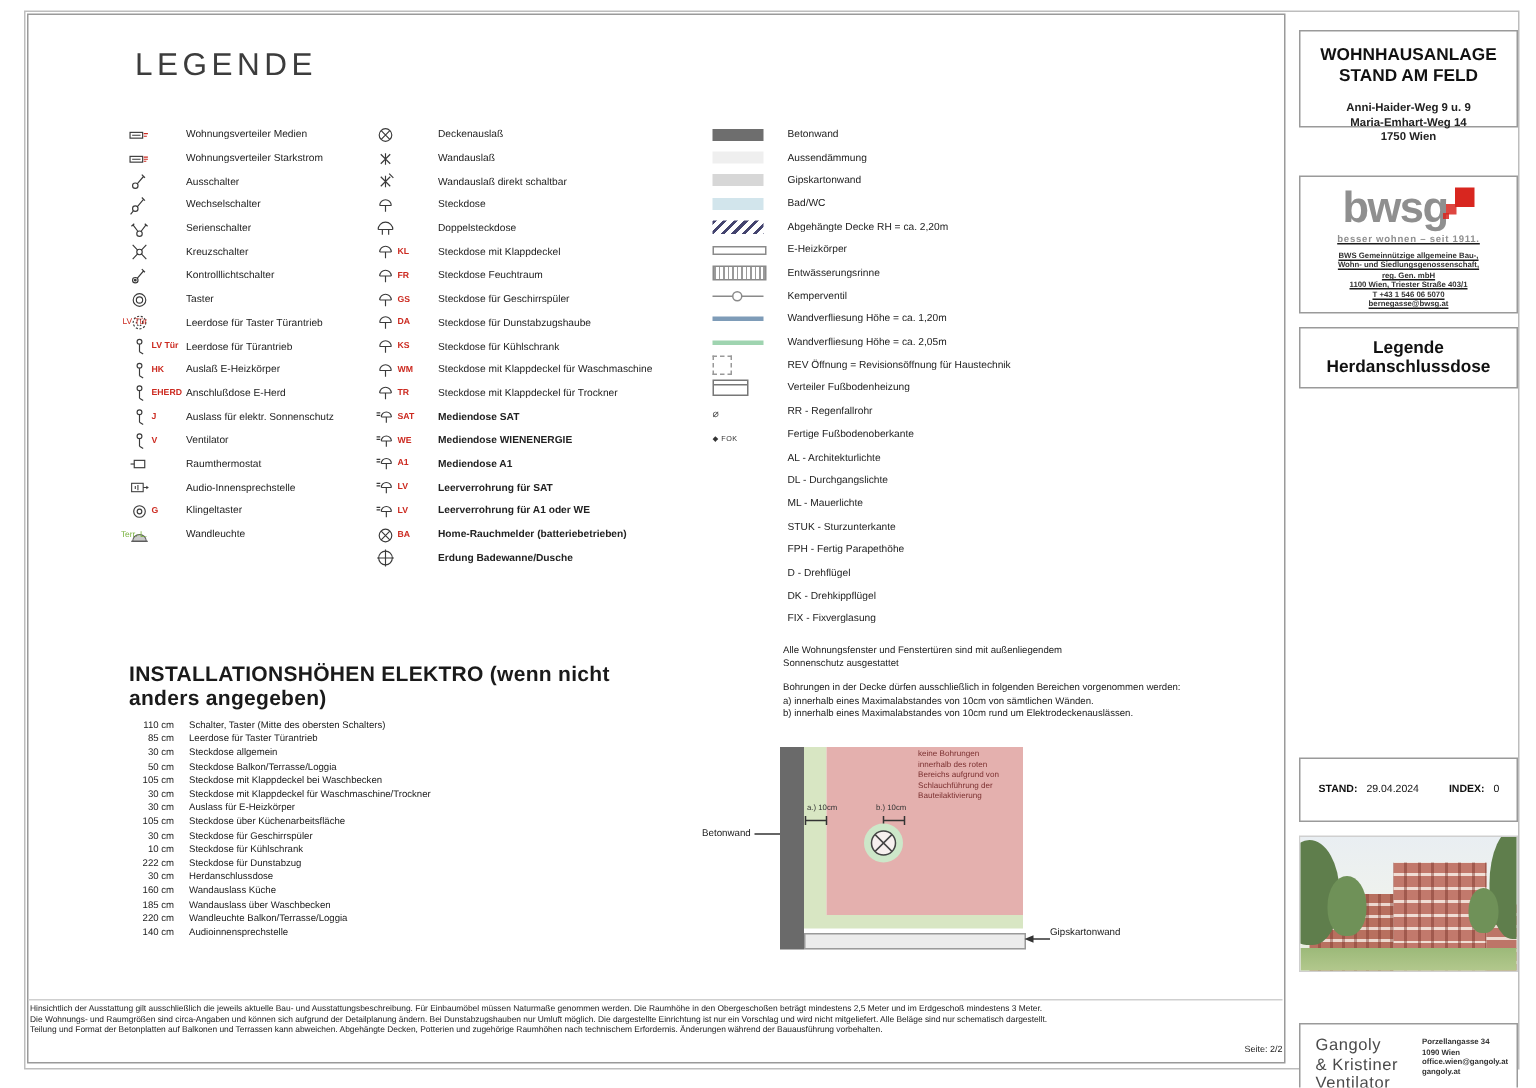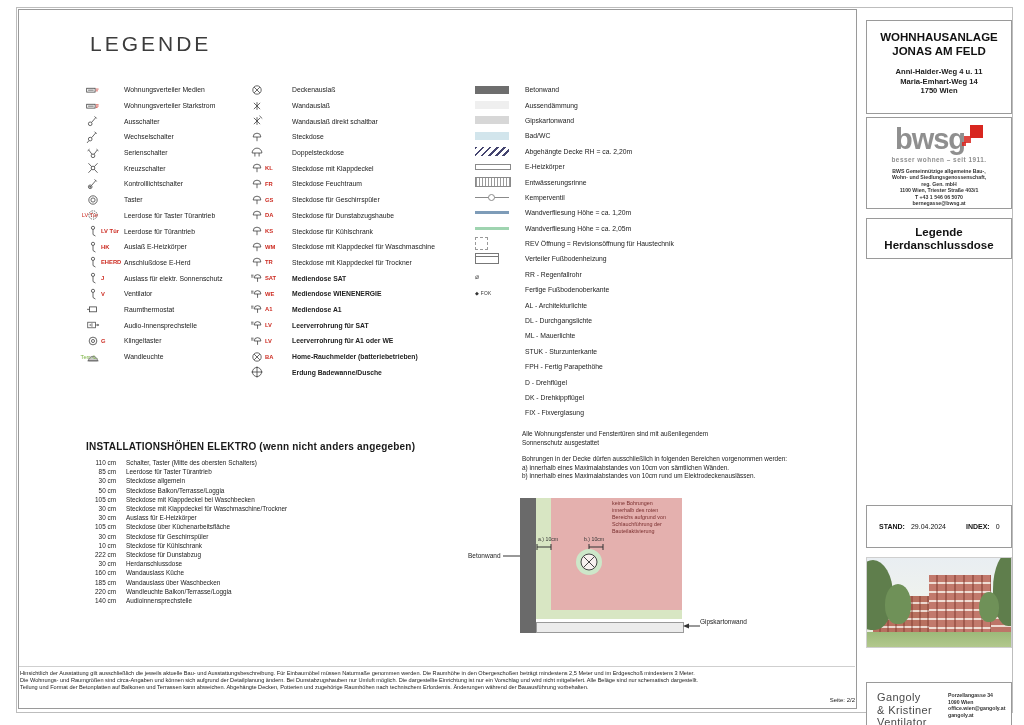--- a/index.html
+++ b/index.html
@@ -47,44 +47,44 @@
   .sw-vert::before{content:"";position:absolute;left:0;top:2px;width:22px;height:0;border-top:1px solid #777;}
   .sw-rr,.sw-fok,.sw-none{background:none;height:auto;}
   .sw-rr::before{content:"\2300";font-size:7px;color:#444;}
   .sw-fok::before{content:"\25C6";font-size:5px;color:#333;}
   .sw-fok::after{content:"FOK";font-size:4.8px;color:#333;margin-left:2px;letter-spacing:0.3px;}
   
   .notes{left:522px;top:430px;width:335px;font-size:6.4px;line-height:8.6px;color:#222;}
   .notes .gap{margin-top:8px;}
   
   .install{left:86px;top:441px;width:360px;}
-  .install-title{font-size:10px;font-weight:bold;color:#1a1a1a;margin-bottom:6px;letter-spacing:0.2px;}
+  .install-title{font-size:14px;font-weight:bold;color:#1a1a1a;margin-bottom:6px;letter-spacing:0.2px;}
   .irow{display:flex;height:9.2px;align-items:center;}
   .iheight{width:30px;flex:none;text-align:right;font-size:6.4px;color:#222;}
   .ilabel{margin-left:10px;font-size:6.4px;color:#222;white-space:nowrap;}
   
   .dg-bar{left:520px;top:498px;width:16px;height:135px;background:#6a6a6a;}
   .dg-greenL{left:536px;top:498px;width:15px;height:112px;background:#d8e6c3;}
   .dg-pink{left:551px;top:498px;width:131px;height:112px;background:#e4b0ae;}
   .dg-greenB{left:536px;top:610px;width:146px;height:9px;background:#d8e6c3;}
   .dg-gips{left:536px;top:622px;width:146px;height:9px;background:#ececec;border:1px solid #9a9a9a;}
   .dg-note{left:612px;top:500px;width:72px;font-size:5.4px;line-height:7px;color:#7a2f2f;}
   .dg-dima{left:538px;top:536px;font-size:5.2px;color:#333;white-space:nowrap;}
   .dg-dimb{left:584px;top:536px;font-size:5.2px;color:#333;white-space:nowrap;}
   .dg-betonlabel{left:468px;top:552px;font-size:6.5px;color:#222;}
   .dg-gipslabel{left:700px;top:618px;font-size:6.5px;color:#222;}
   .dg-svg{left:455px;top:495px;width:340px;height:145px;}
   
   .panel{position:absolute;left:866px;width:146px;border:1px solid #9a9a9a;background:#fff;box-sizing:border-box;}
-  .p-project{top:20px;height:94px;text-align:center;padding-top:10px;}
+  .p-project{top:20px;height:65px;text-align:center;padding-top:10px;}
   .p-project .t{font-size:11.5px;font-weight:bold;line-height:13.5px;color:#111;}
   .p-project .a{font-size:7.6px;font-weight:bold;line-height:9.6px;color:#222;margin-top:9px;}
   .p-project .a:first-of-type{margin-top:9px;}
   .p-project .a + .a{margin-top:0;}
-  .p-bwsg{top:117px;height:92px;text-align:center;padding-top:6px;}
+  .p-bwsg{top:117px;height:92px;text-align:center;padding-top:6px;text-decoration:underline;}
   .bwsg-logo{position:relative;display:inline-block;font-size:29px;font-weight:bold;color:#8f8f8f;letter-spacing:-1px;line-height:30px;padding-right:18px;}
   .sq{position:absolute;background:#d8261f;}
   .sq1{width:13px;height:13px;right:0;top:1px;}
   .sq2{width:7px;height:7px;right:12px;top:12px;opacity:.85;}
   .sq3{width:4px;height:4px;right:17px;top:18px;opacity:.85;}
   .bwsg-tag{font-size:6.4px;font-weight:bold;color:#8f8f8f;letter-spacing:0.5px;margin-top:2px;}
   .bwsg-fine{font-size:5.2px;line-height:6.4px;color:#333;margin-top:5px;font-weight:bold;}
   .p-legende{top:218px;height:41px;text-align:center;padding-top:7px;}
   .p-legende .l{font-size:11.5px;font-weight:bold;line-height:13px;color:#111;}
   .p-stand{top:505px;height:43px;display:flex;align-items:center;padding-left:12px;gap:6px;}
@@ -935,22 +935,22 @@
   <div>Schlauchführung der</div>
   <div>Bauteilaktivierung</div>
 </div>
 <div class="abs dg-dima">a.) 10cm</div>
 <div class="abs dg-dimb">b.) 10cm</div>
 <div class="abs dg-betonlabel">Betonwand</div>
 <div class="abs dg-gipslabel">Gipskartonwand</div>
 
 <div class="panel p-project">
   <div class="t">WOHNHAUSANLAGE</div>
-  <div class="t">JONAS AM FELD</div>
-  <div class="a">Anni-Haider-Weg 4 u. 11</div>
+  <div class="t">STAND AM FELD</div>
+  <div class="a">Anni-Haider-Weg 9 u. 9</div>
   <div class="a">Maria-Emhart-Weg 14</div>
   <div class="a">1750 Wien</div>
 </div>
 
 <div class="panel p-bwsg">
   <div class="bwsg-logo">
     <span>bwsg</span>
     <span class="sq sq1"></span>
     <span class="sq sq2"></span>
     <span class="sq sq3"></span>

